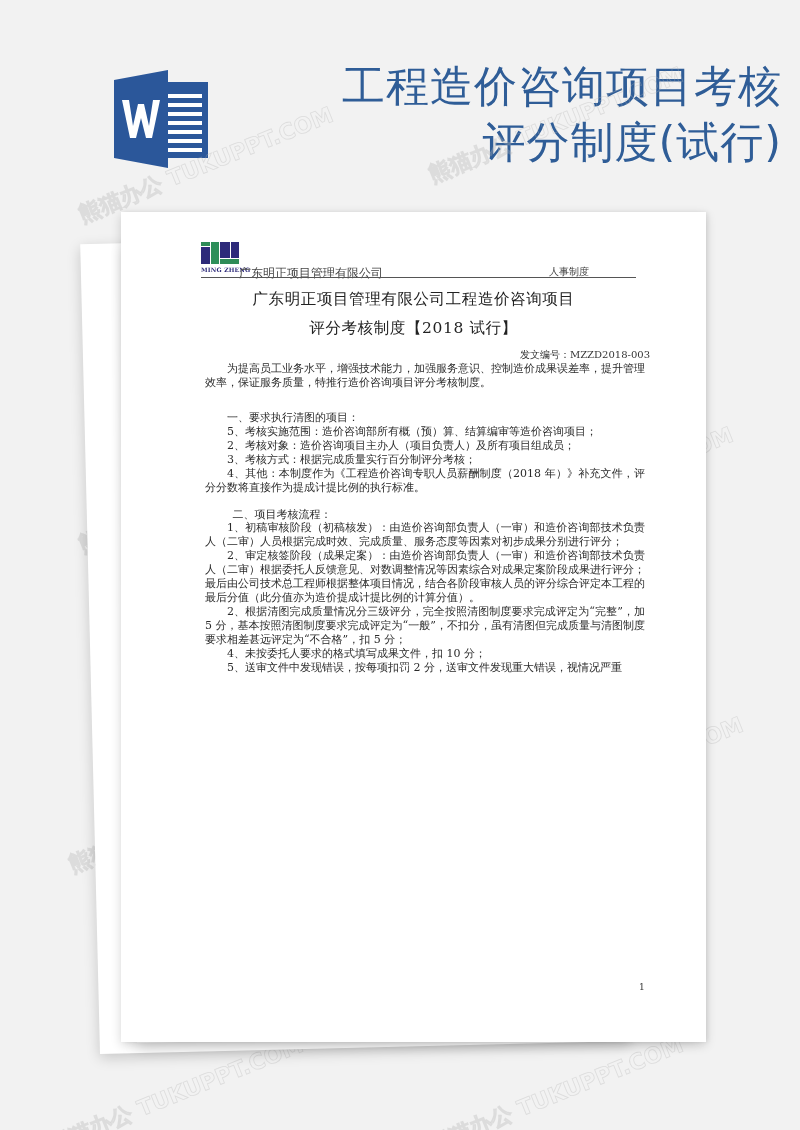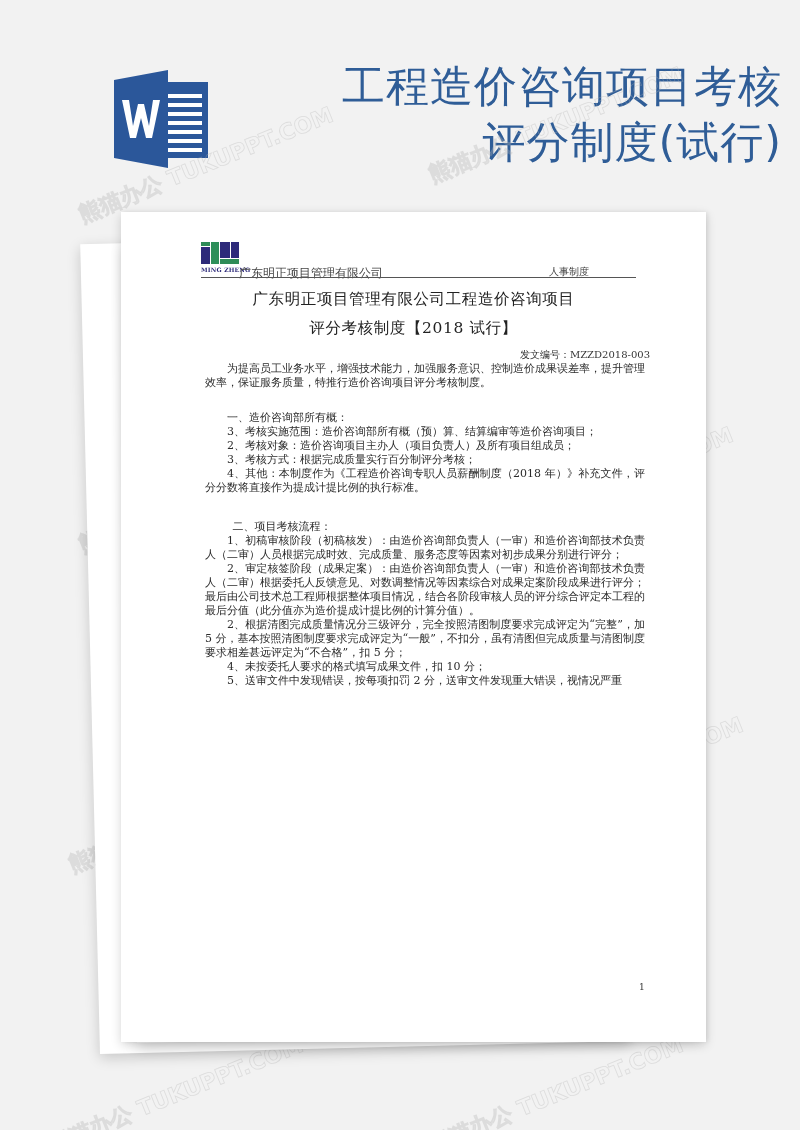--- a/index.html
+++ b/index.html
@@ -72,21 +72,21 @@
     }
 
     
     .body-text {
       position: absolute; left: 84px; top: 150px; width: 440px;
       font-size: 11px; line-height: 14px; color: #2b2b2b;
       text-align: justify;
     }
     .body-text p { margin: 0; text-indent: 2em; }
     .body-text p.section { margin-top: 20.6px; }
-    .body-text p.section2 { margin-top: 25px; text-indent: 2.5em; }
+    .body-text p.section2 { margin-top: 12px; text-indent: 2.5em; font-family: Liberation Serif, serif; }
 
     .page-number {
       position: absolute; left: 518px; top: 770px; font-size: 9px; color: #333;
     }
 
     
     .wm {
       position: absolute; font-family: "DejaVu Sans", "Liberation Sans", sans-serif;
       font-size: 22px; font-weight: bold; color: rgba(255,255,255,0);
       -webkit-text-stroke: 0.8px rgba(180,180,180,0.35);
@@ -143,22 +143,22 @@
     <div class="header-rule"></div>
   </div>
 
   <div class="doc-title t1">广东明正项目管理有限公司工程造价咨询项目</div>
   <div class="doc-title t2">评分考核制度【2018 试行】</div>
   <div class="doc-number">发文编号：MZZD2018-003</div>
 
   <div class="body-text">
     <p>为提高员工业务水平，增强技术能力，加强服务意识、控制造价成果误差率，提升管理效率，保证服务质量，特推行造价咨询项目评分考核制度。</p>
 
-    <p class="section">一、造价咨询部所有概：</p>
-    <p>3、考核实施范围：造价咨询部所有概（预）算、结算编审等造价咨询项目；</p>
+    <p class="section">一、要求执行清图的项目：</p>
+    <p>5、考核实施范围：造价咨询部所有概（预）算、结算编审等造价咨询项目；</p>
     <p>2、考核对象：造价咨询项目主办人（项目负责人）及所有项目组成员；</p>
     <p>3、考核方式：根据完成质量实行百分制评分考核；</p>
     <p>4、其他：本制度作为《工程造价咨询专职人员薪酬制度（2018 年）》补充文件，评分分数将直接作为提成计提比例的执行标准。</p>
 
     <p class="section2">二、项目考核流程：</p>
     <p>1、初稿审核阶段（初稿核发）：由造价咨询部负责人（一审）和造价咨询部技术负责人（二审）人员根据完成时效、完成质量、服务态度等因素对初步成果分别进行评分；</p>
     <p>2、审定核签阶段（成果定案）：由造价咨询部负责人（一审）和造价咨询部技术负责人（二审）根据委托人反馈意见、对数调整情况等因素综合对成果定案阶段成果进行评分；最后由公司技术总工程师根据整体项目情况，结合各阶段审核人员的评分综合评定本工程的最后分值（此分值亦为造价提成计提比例的计算分值）。</p>
 
     <p>2、根据清图完成质量情况分三级评分，完全按照清图制度要求完成评定为“完整”，加 5 分，基本按照清图制度要求完成评定为“一般”，不扣分，虽有清图但完成质量与清图制度要求相差甚远评定为“不合格”，扣 5 分；</p>
     <p>4、未按委托人要求的格式填写成果文件，扣 10 分；</p>

